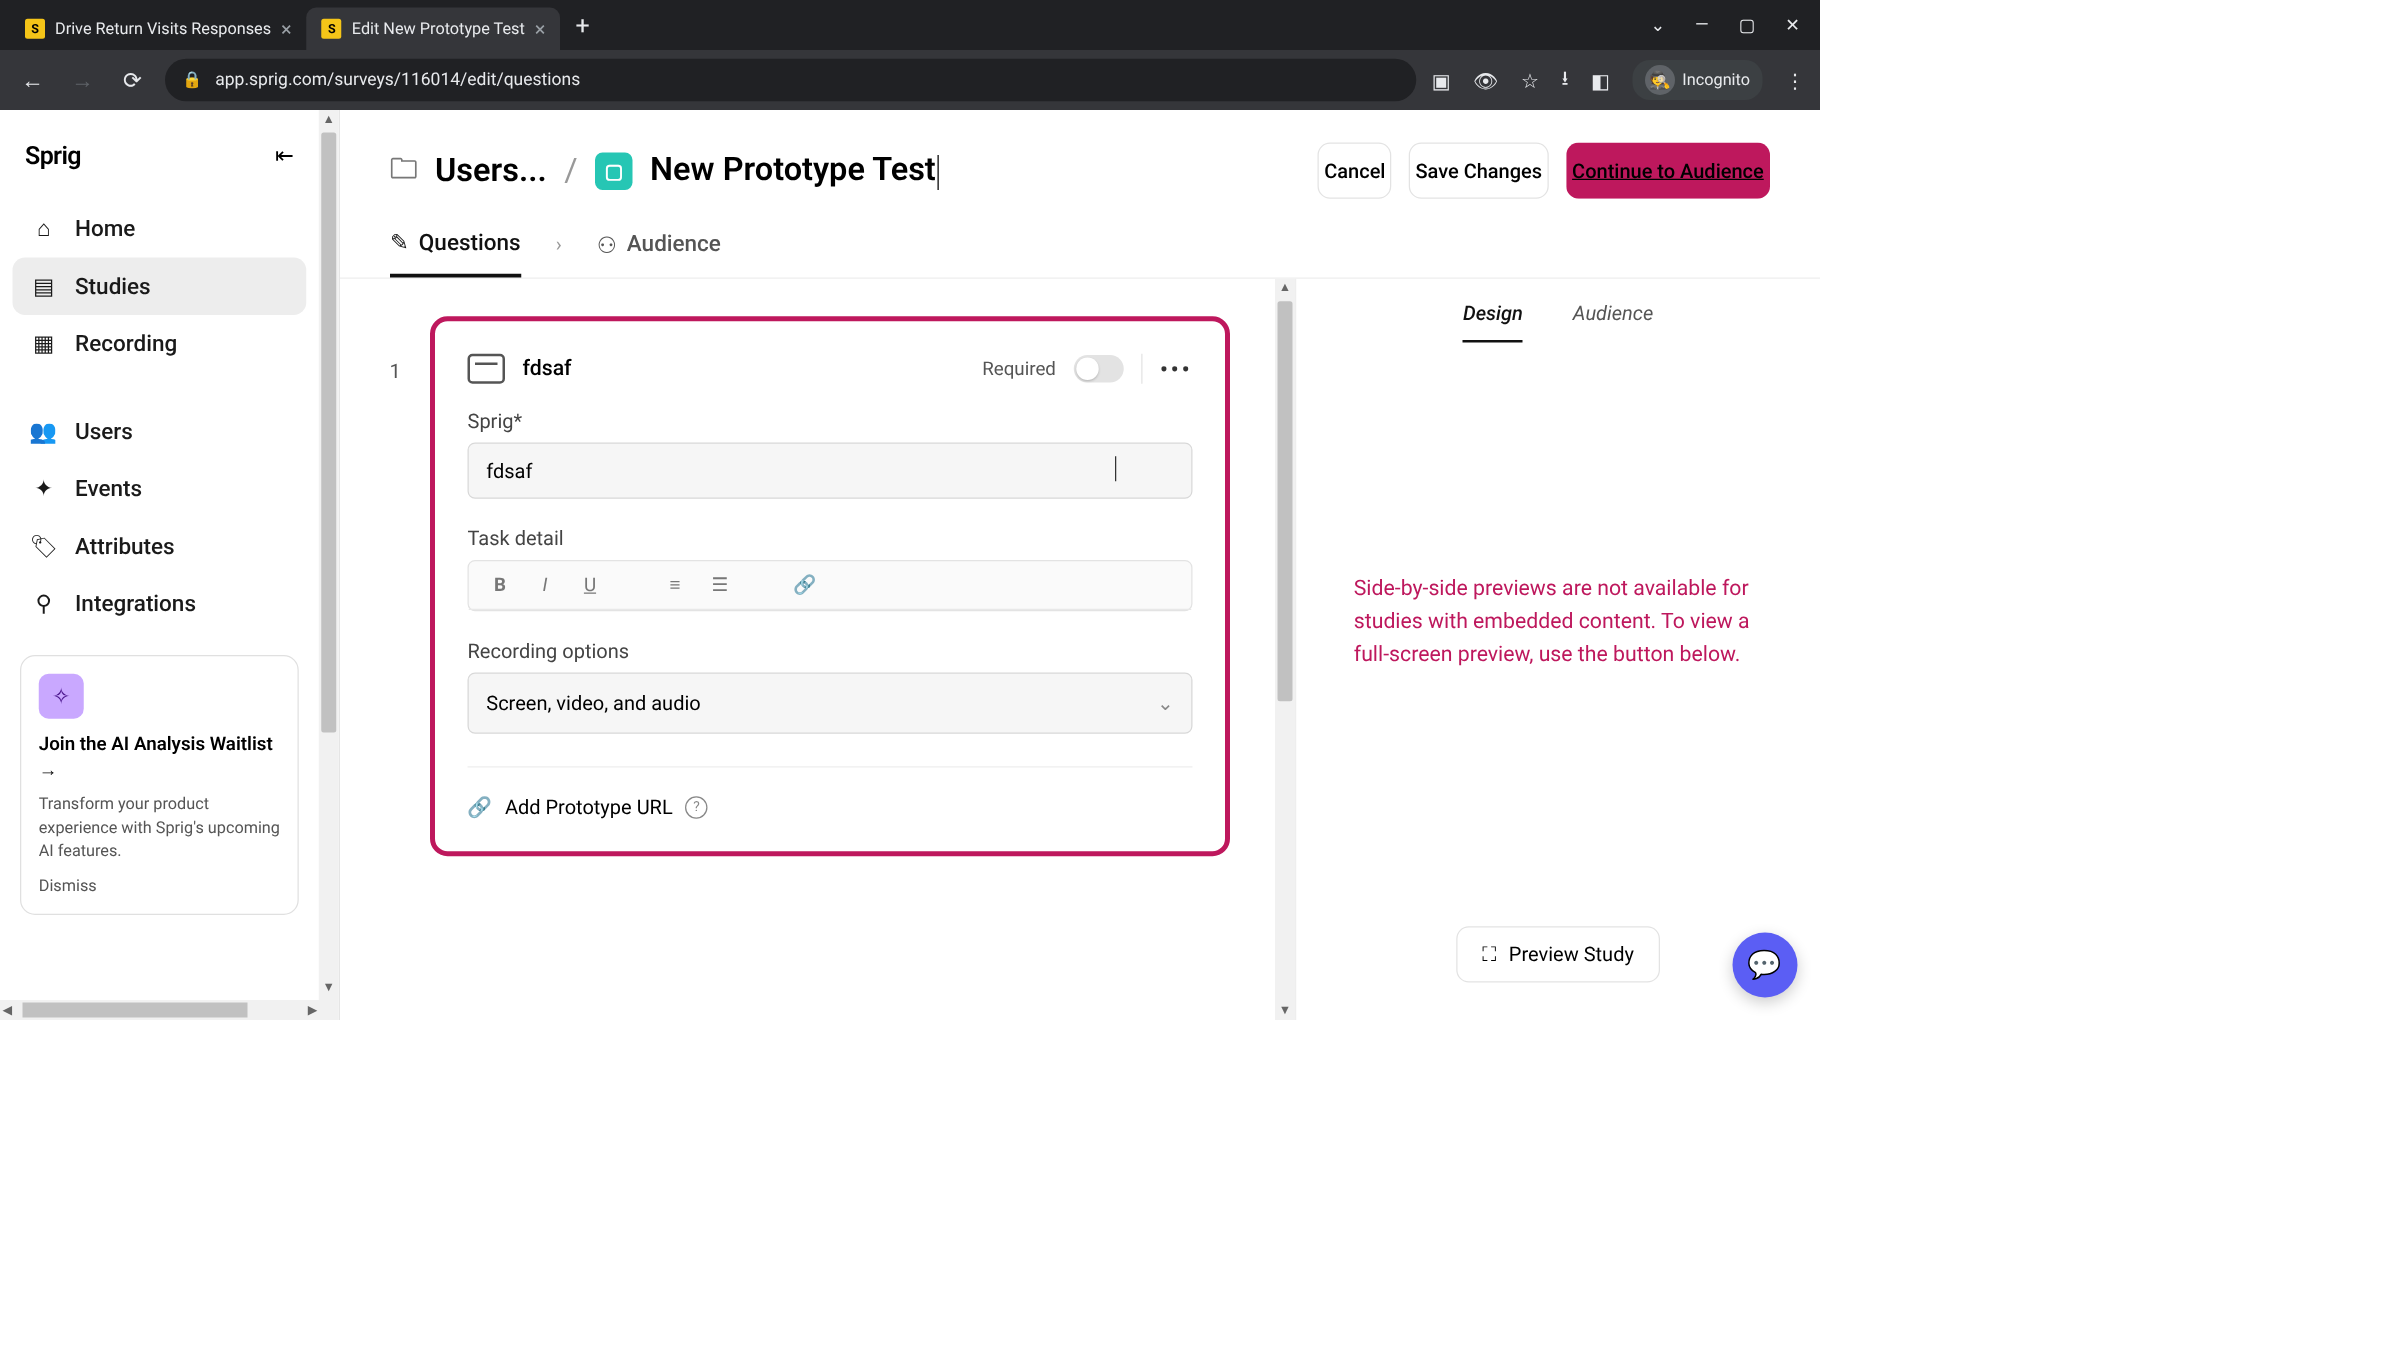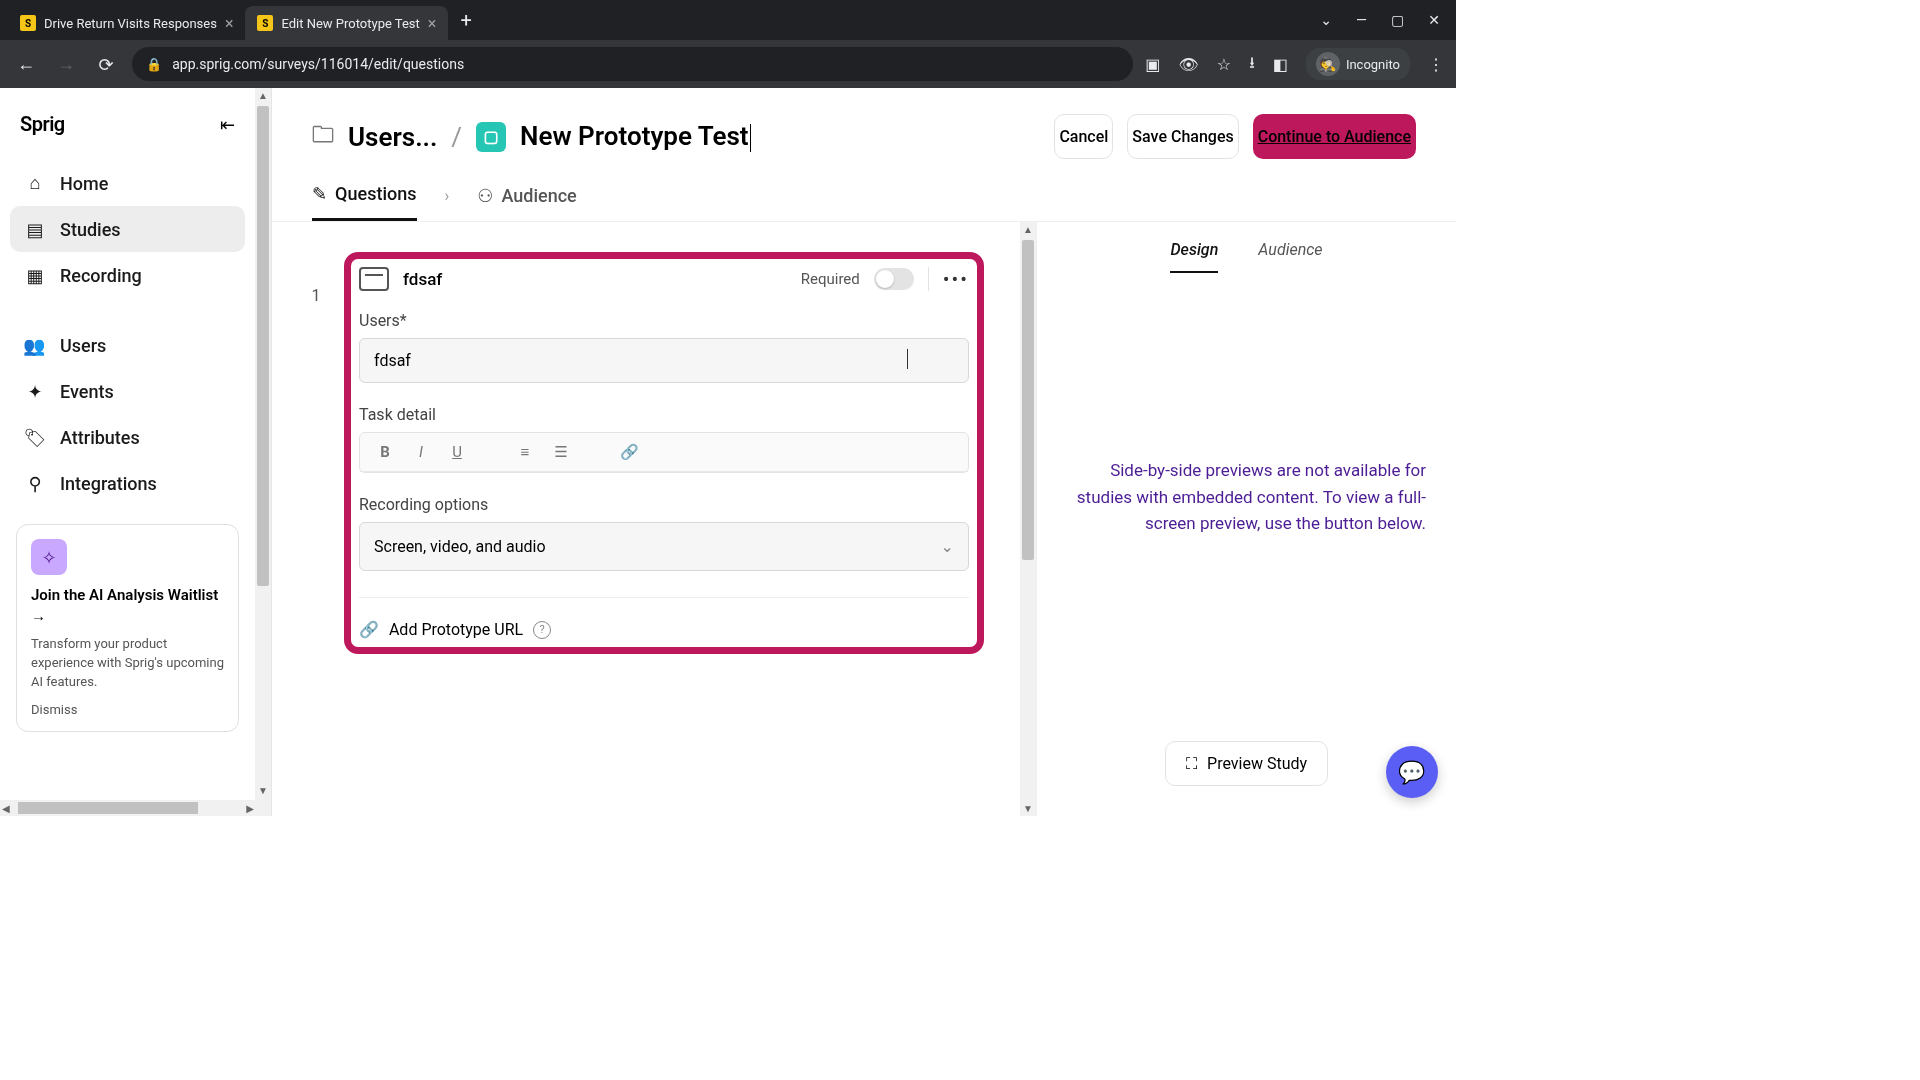--- a/index.html
+++ b/index.html
@@ -77,21 +77,21 @@
 
 .editor-col { flex:1; position:relative; padding:30px 0 0 30px; overflow:hidden; }
 .editor-scrollbar { position:absolute; right:0; top:0; bottom:0; width:16px; background:#f1f1f1; }
 .editor-scrollbar .thumb { position:absolute; left:2px; right:2px; top:18px; height:320px; background:#c1c1c1; border-radius:2px; }
 .editor-scrollbar .arrow { position:absolute; left:0; right:0; text-align:center; font-size:10px; color:#666; }
 .editor-scrollbar .arrow.up { top:2px; }
 .editor-scrollbar .arrow.down { bottom:2px; }
 
 .q-row { display:flex; align-items:flex-start; gap:14px; }
 .q-num { width:28px; text-align:center; font-size:16px; color:#555; padding-top:34px; }
-.q-card { width:640px; background:#fff; border:7px solid #be185d; border-radius:14px; padding:8px; }
+.q-card { width:640px; background:#fff; border:4px solid #be185d; border-radius:14px; padding:26px; }
 .q-head { display:flex; align-items:center; gap:14px; margin-bottom:20px; }
 .q-type-icon { width:30px; height:24px; border:2px solid #555; border-radius:4px; position:relative; }
 .q-type-icon::after { content:""; position:absolute; top:5px; left:4px; right:4px; height:2px; background:#555; }
 .q-title { font-size:17px; font-weight:500; flex:1; }
 .req-label { font-size:15px; color:#555;margin-left:16px; }
 .toggle { width:40px; height:22px; background:#e3e3e3; border-radius:11px; position:relative; cursor:pointer; }
 .toggle::after { content:""; position:absolute; width:18px; height:18px; background:#fff; border-radius:50%; top:2px; left:2px; box-shadow:0 1px 2px rgba(0,0,0,.2); }
 .divider-v { width:1px; height:24px; background:#e3e3e3; }
 .more-dots { font-size:20px; letter-spacing:2px; cursor:pointer; color:#333; }
 
@@ -110,21 +110,21 @@
 
 .proto-url-row { display:flex; align-items:center; gap:10px; margin-top:26px; padding-top:22px; border-top:1px solid #eee; font-size:16px; }
 .proto-url-row .link-ic { font-size:16px; }
 .help-ic { width:18px; height:18px; border:1.5px solid #888; border-radius:50%; display:flex; align-items:center; justify-content:center; font-size:11px; color:#888; }
 
 .preview-col { width:420px; border-left:1px solid #eee; display:flex; flex-direction:column; }
 .preview-tabs { display:flex; justify-content:center; gap:40px; padding:18px 0 0; }
 .preview-tab { font-size:16px; padding-bottom:12px; cursor:pointer; color:#555;font-style:italic; }
 .preview-tab.current { color:#111; border-bottom:2px solid #111; font-weight:500; }
 .preview-body { flex:1; display:flex; align-items:center; justify-content:center; padding:30px 30px; }
-.preview-msg { text-align:right; font-size:17px; line-height:1.55; color:#4c1d95; }
+.preview-msg { text-align:left; font-size:17px; line-height:1.55; color:#be185d;margin-left:16px; }
 .preview-btn-row { padding:20px 30px 30px; display:flex; justify-content:center; }
 .preview-btn { display:flex; align-items:center; gap:10px; border:1px solid #e3e3e3; background:#fff; padding:12px 20px; border-radius:10px; font-size:16px; cursor:pointer; }
 
 .chat-fab { position:absolute; right:18px; bottom:18px; width:52px; height:52px; background:#5b5ef4; border-radius:50%; display:flex; align-items:center; justify-content:center; color:#fff; font-size:22px; cursor:pointer; box-shadow:0 4px 12px rgba(0,0,0,.2); }
 </style>
 </head>
 <body>
 
 <div class="chrome-top">
   <div class="tab">
@@ -255,21 +255,21 @@
           <div class="q-card">
             <div class="q-head">
               <span class="q-type-icon"></span>
               <span class="q-title">fdsaf</span>
               <span class="req-label">Required</span>
               <span class="toggle"></span>
               <span class="divider-v"></span>
               <span class="more-dots">•••</span>
             </div>
 
-            <div class="field-label">Users*</div>
+            <div class="field-label">Sprig*</div>
             <div class="text-input">
               <span>fdsaf</span>
               <span class="caret"></span>
             </div>
 
             <div class="field-label">Task detail</div>
             <div class="rte">
               <div class="rte-toolbar">
                 <span><b>B</b></span>
                 <span><i>I</i></span>

